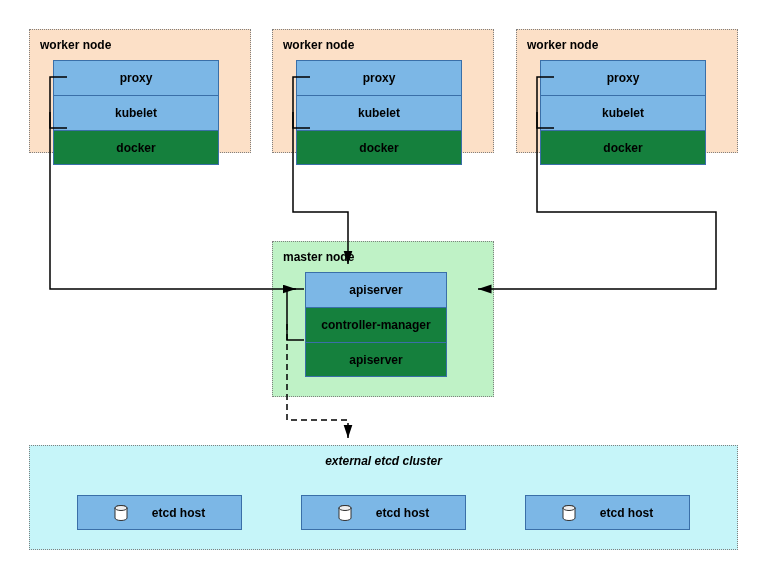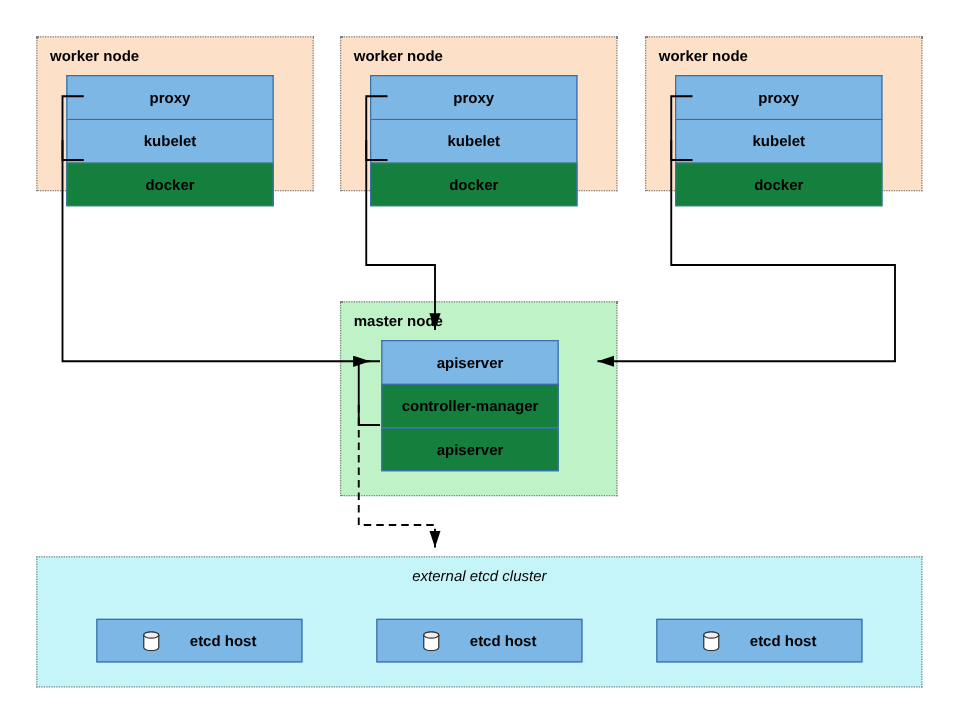--- a/index.html
+++ b/index.html
@@ -71,21 +71,21 @@
     top: 30px;
     width: 142px;
   }
   .etcd-cluster {
     position: absolute;
     background: #c6f5f9;
     border: 1px dotted #808080;
     box-sizing: border-box;
   }
   .etcd-title {
-    font-weight: normal;
+    font-weight: bold;
     font-style: italic;
     font-size: 12px;
     text-align: center;
     padding-top: 8px;
   }
   .etcd-host {
     position: absolute;
     width: 165px;
     height: 35px;
     background: #7cb7e6;

